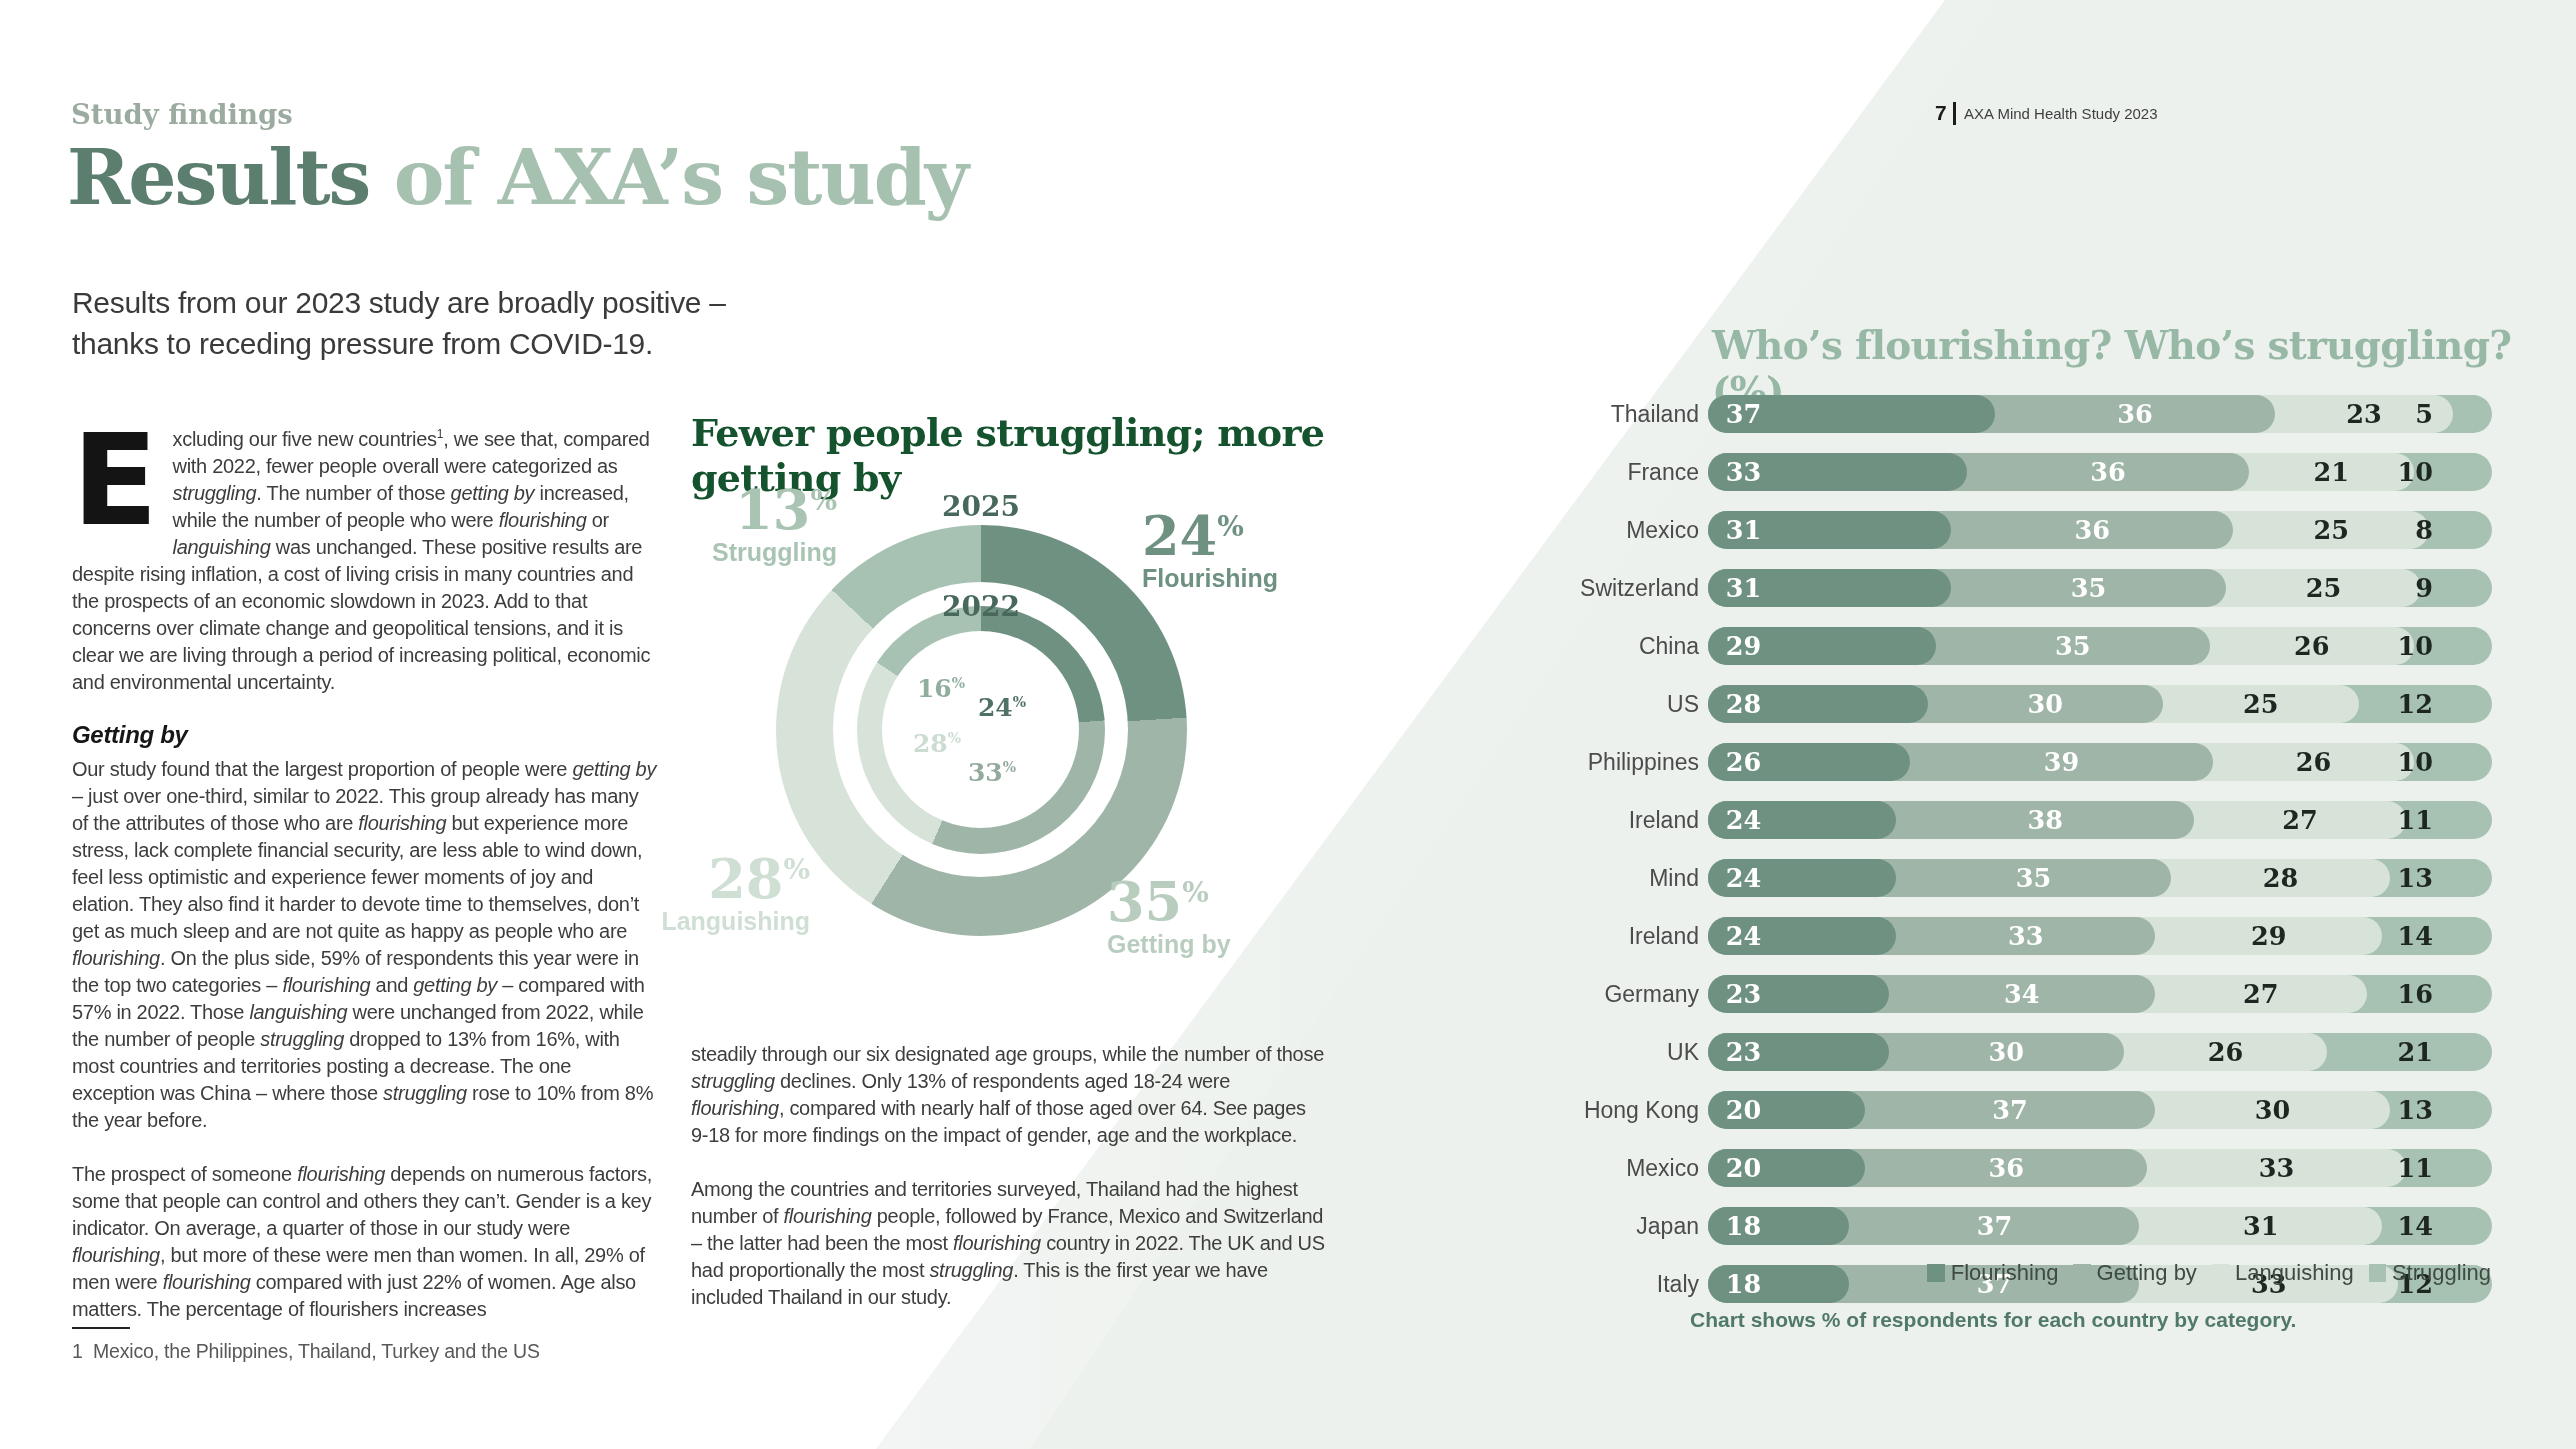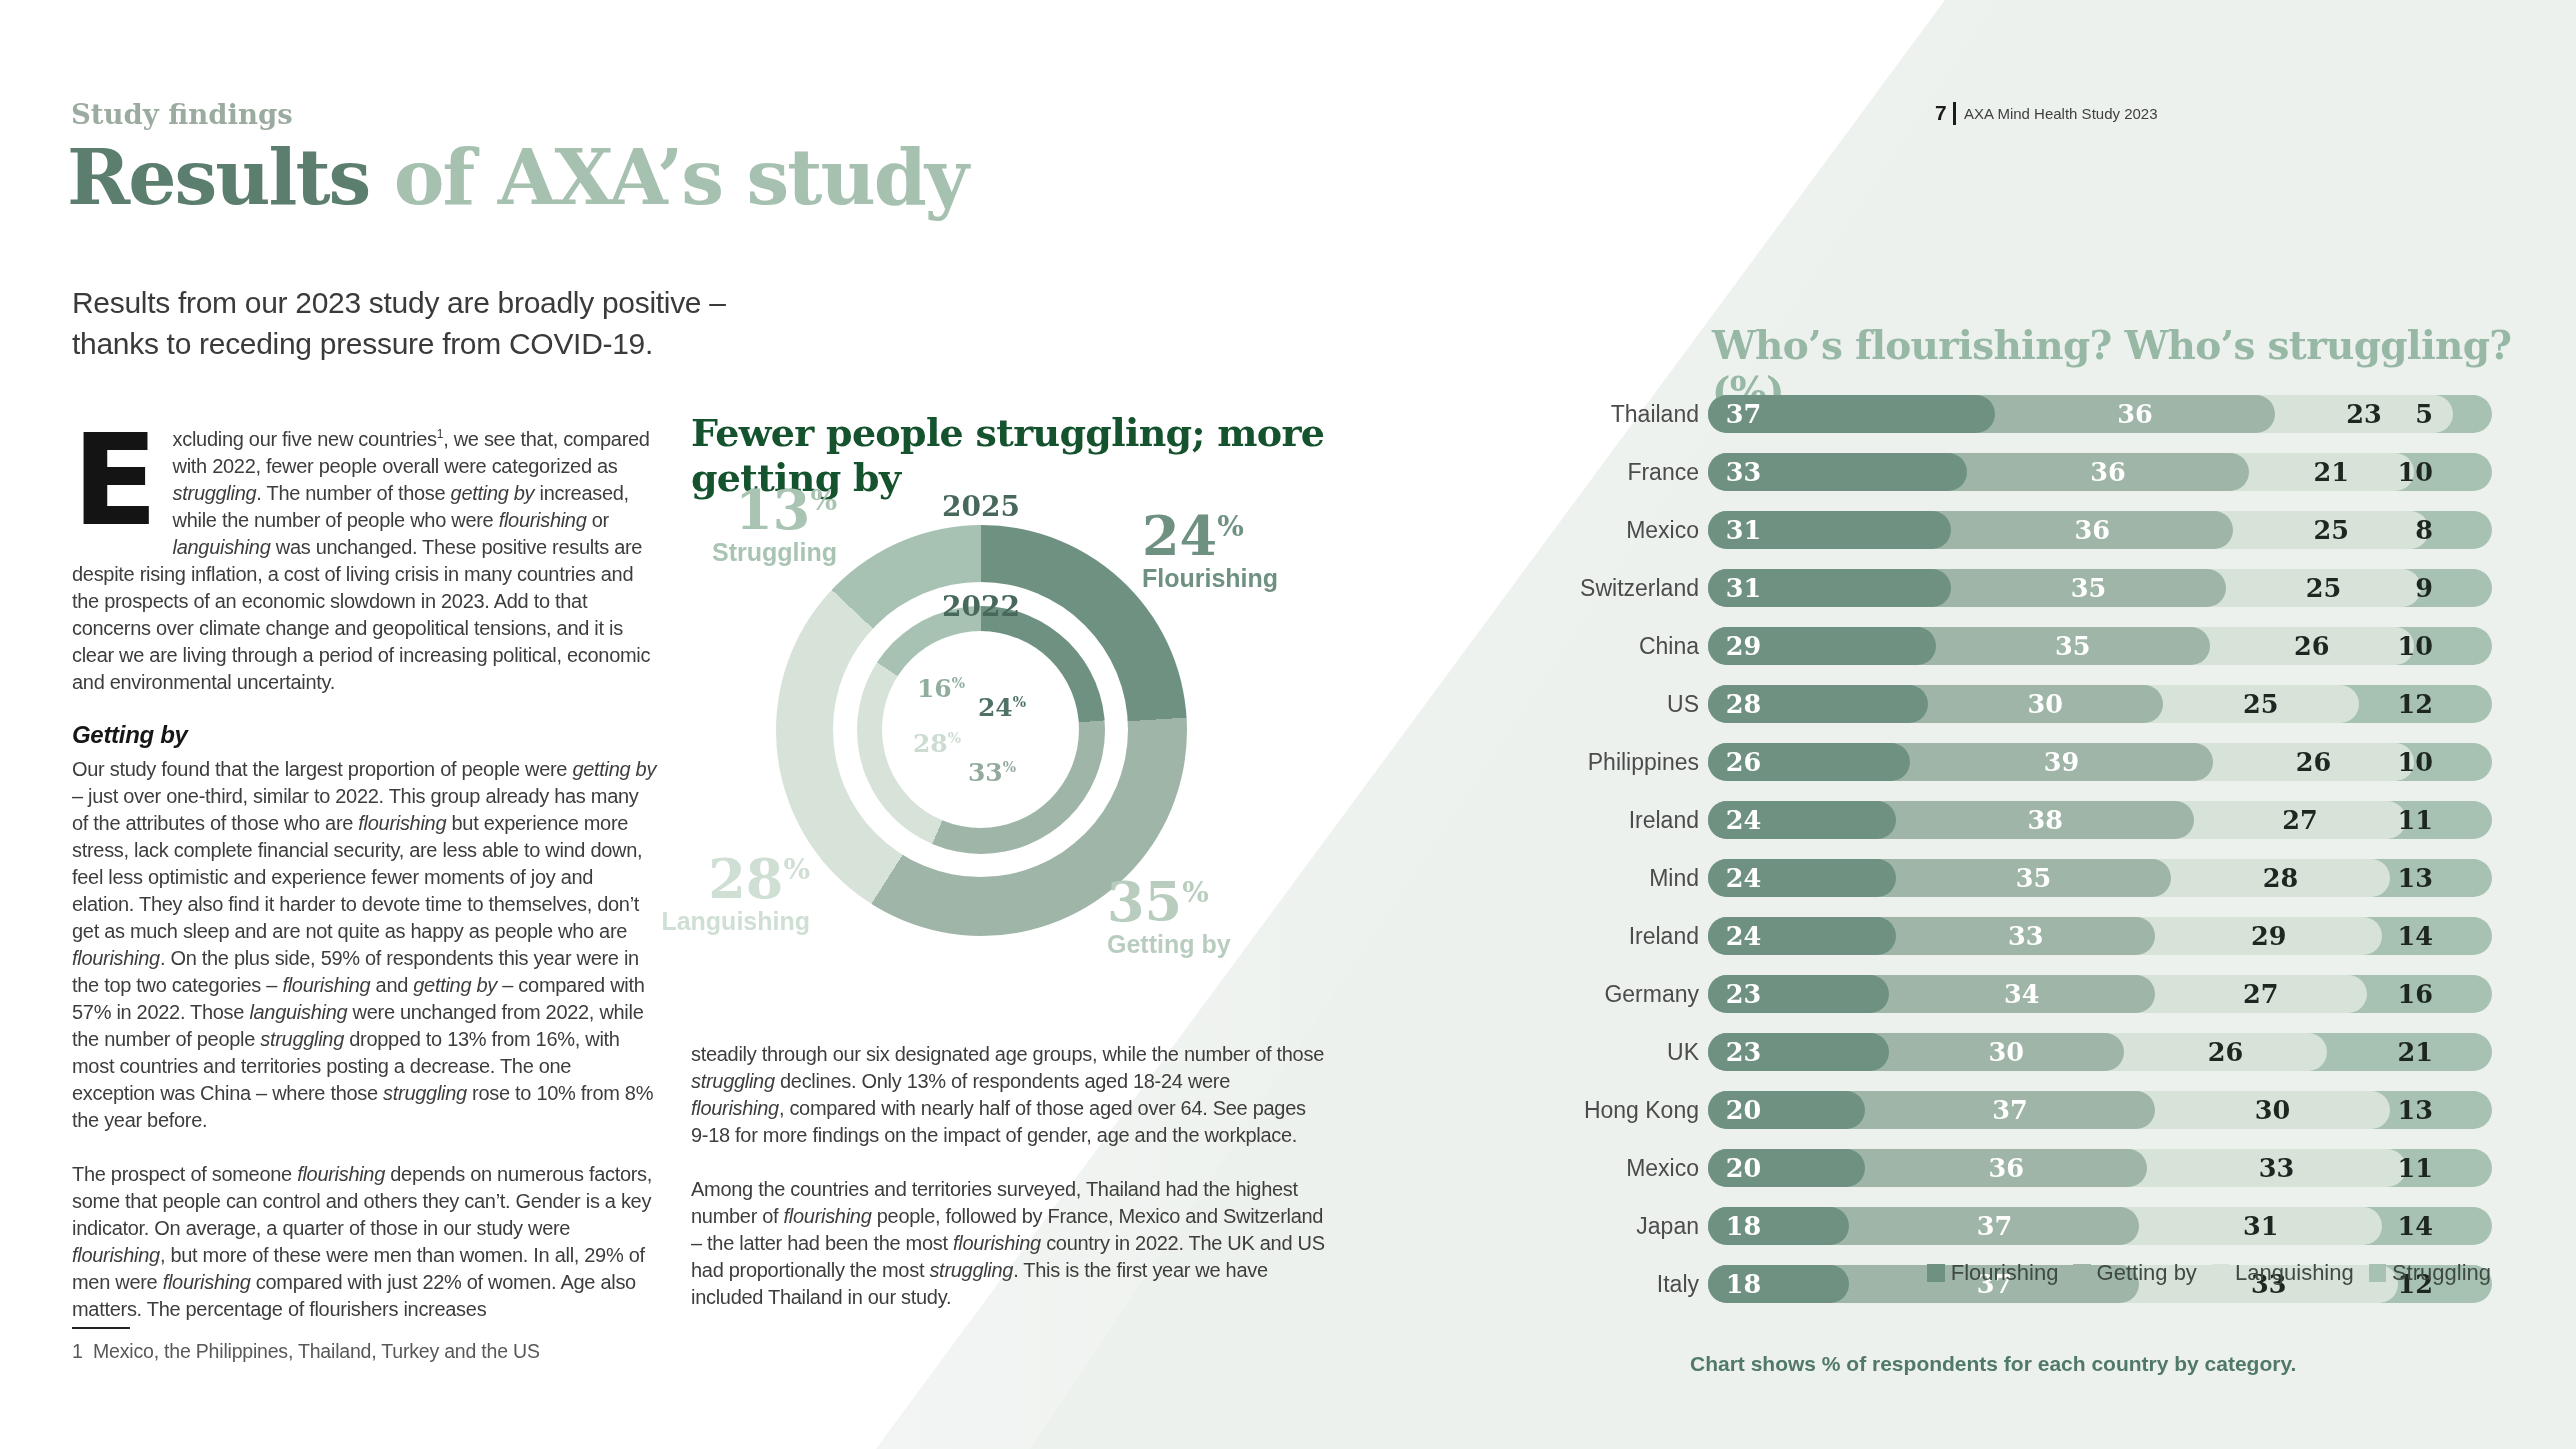--- a/index.html
+++ b/index.html
@@ -65,21 +65,21 @@
   .bar{position:relative;height:38px;flex:1;}
   .layer{position:absolute;left:0;top:0;bottom:0;border-radius:19px;}
   .num{position:absolute;top:50%;transform:translateY(-50%);font:bold 25.5px "DejaVu Serif",serif;}
   .num.light{color:#ffffff;}
   .num.dark{color:#1d2620;}
   .num.ctr{text-align:center;}
   .legend{position:absolute;right:85px;top:1260px;display:flex;align-items:center;gap:14.8px;}
   .legend .item{display:flex;align-items:center;gap:6px;}
   .legend .sw{width:17.4px;height:17.4px;}
   .legend .lb{font-size:22px;color:#3e4a42;}
-  .caption{position:absolute;left:1690px;top:1352px;font-weight:bold;font-size:21px;color:#50796a;}
+  .caption{position:absolute;left:1690px;top:1308px;font-weight:bold;font-size:21px;color:#50796a;}
   i{font-style:italic;}
   sup{font-size:60%;}
 </style>
 </head>
 <body>
 
 <div class="bg-a"></div>
 <div class="bg-b"></div>
 
 <div class="pageref">

